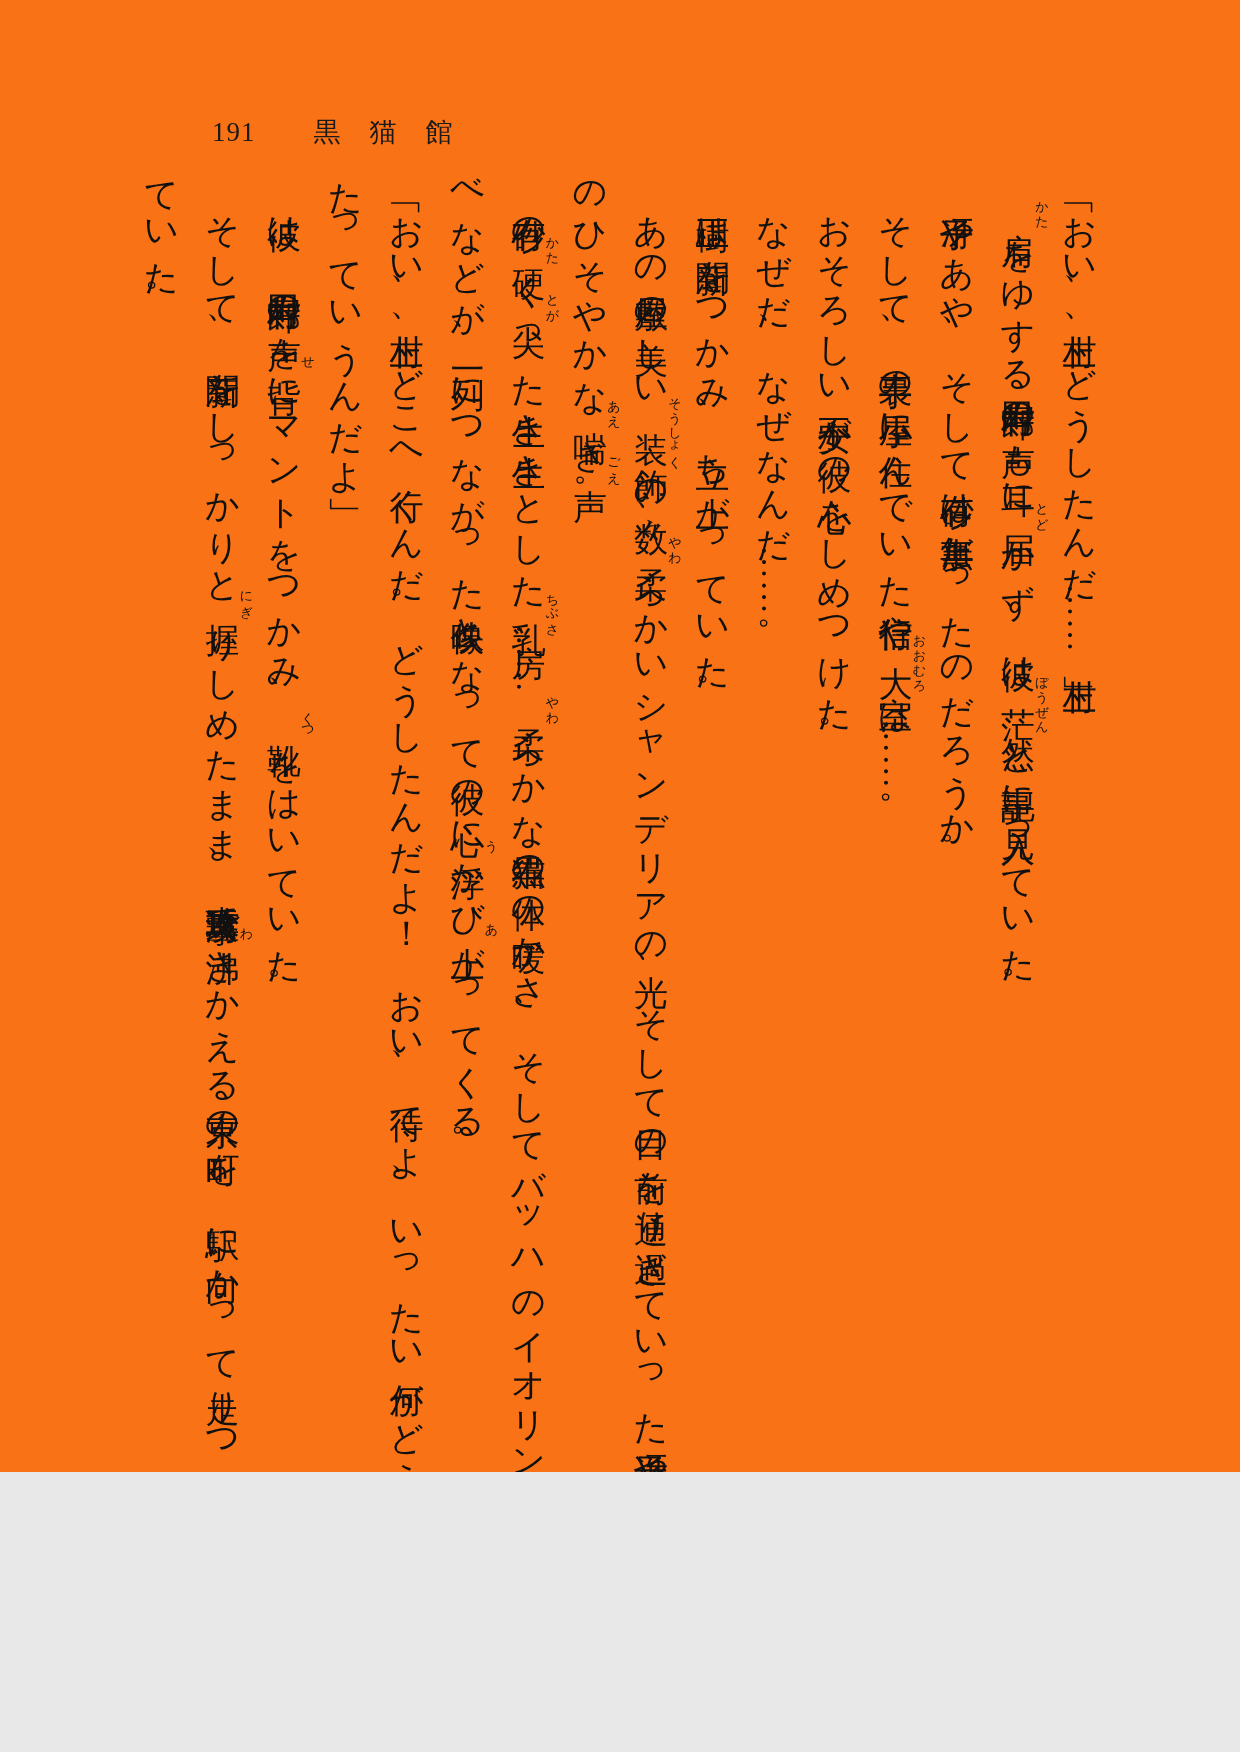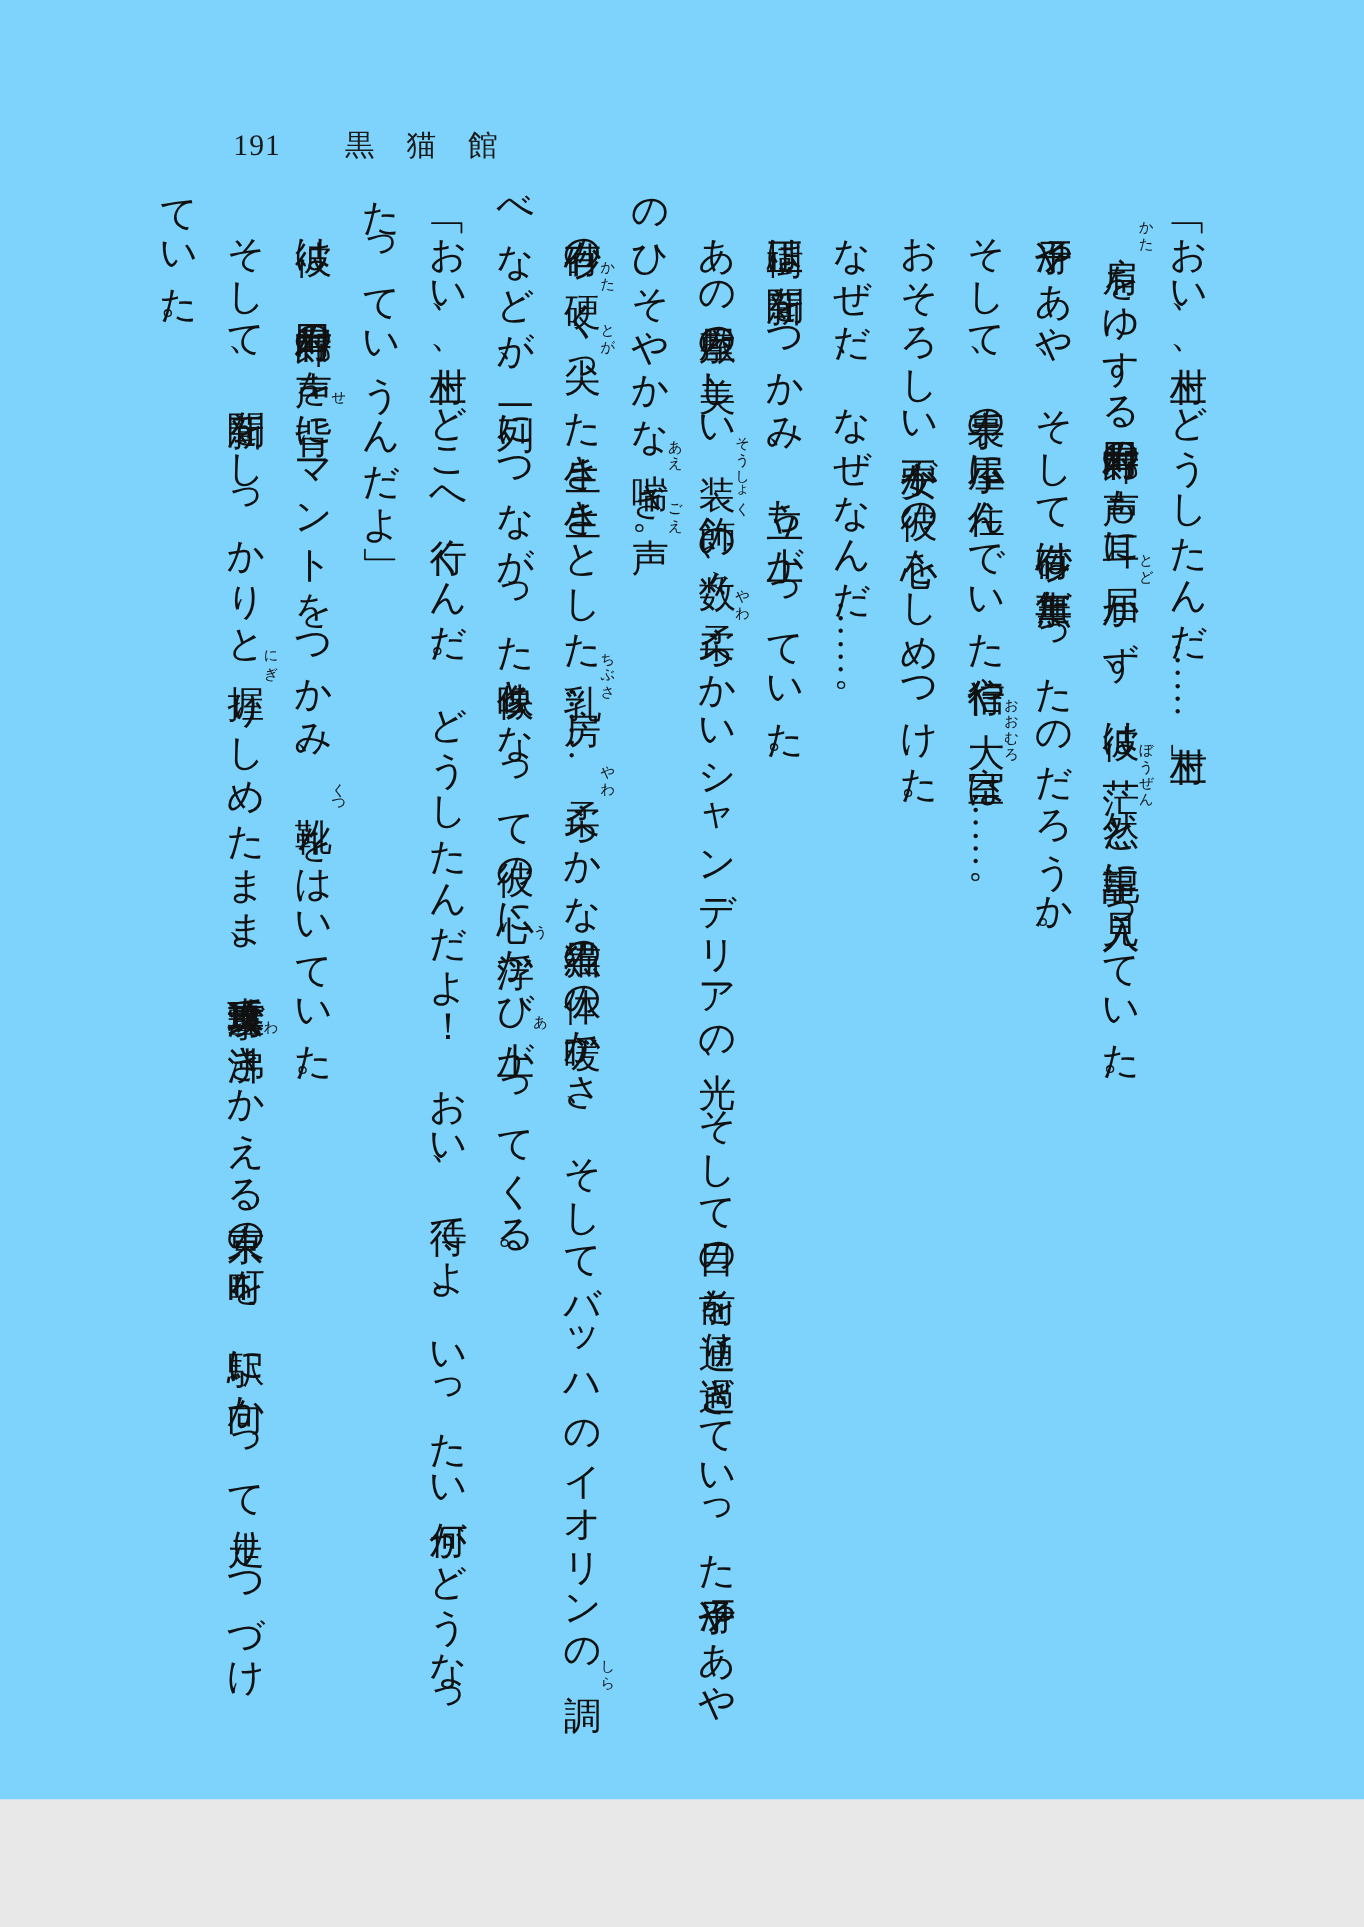--- a/index.html
+++ b/index.html
@@ -3,22 +3,22 @@
 <meta charset="utf-8">
 <style>
   html, body {
     margin: 0;
     padding: 0;
     background: #e8e8e8;
   }
   .page {
     position: relative;
     width: 1240px;
-    height: 1636px;
-    background: #7dd3fc;
+    height: 1472px;
+    background: #f97316;
     overflow: hidden;
     font-family: "Liberation Serif", "DejaVu Serif", serif;
     color: #141414;
   }
   
   .running-head {
     position: absolute;
     top: 92px;
     left: 181px;
     font-size: 27px;

